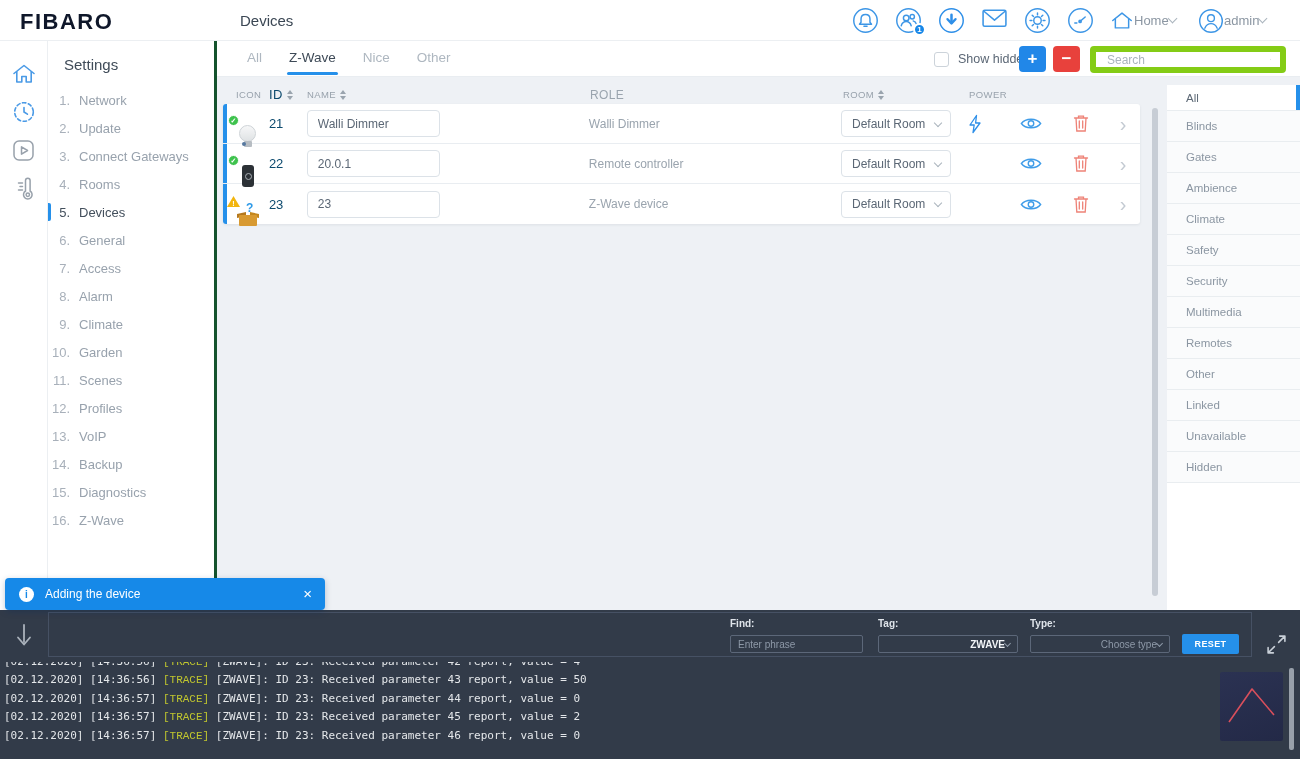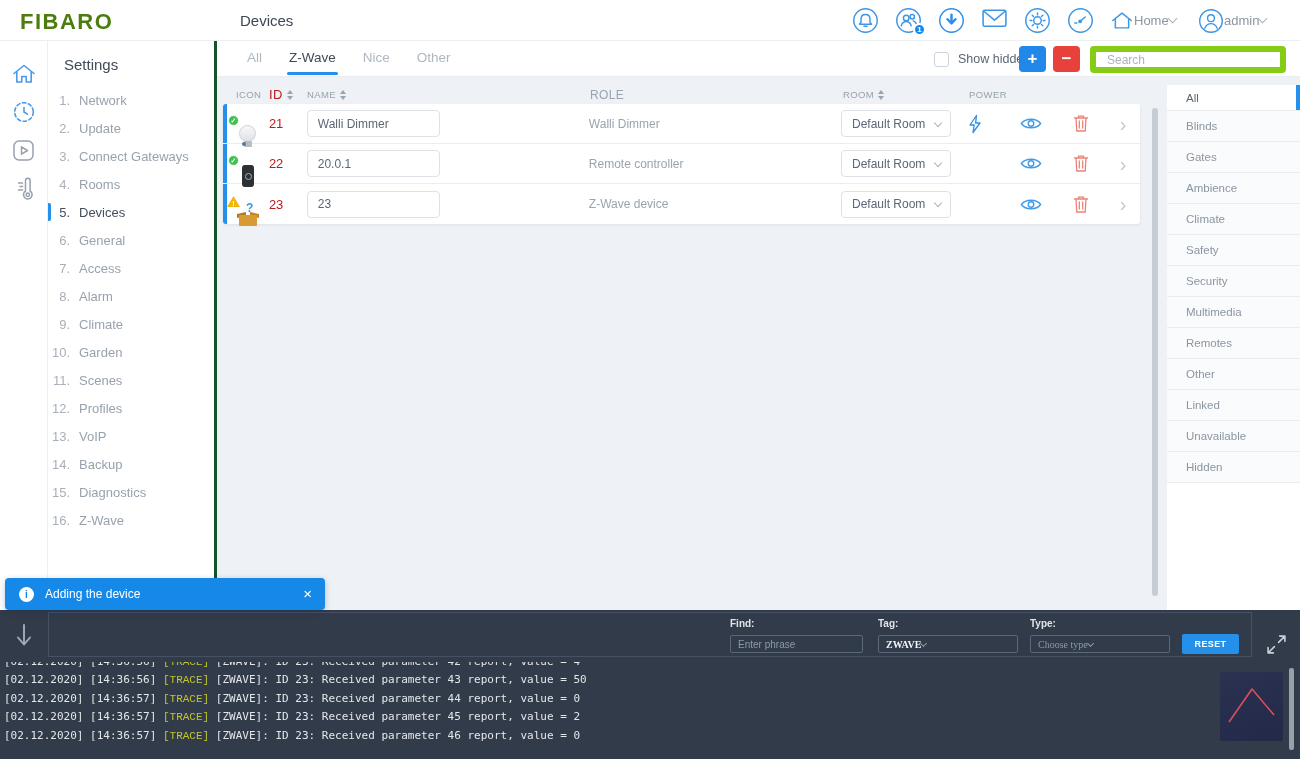--- a/index.html
+++ b/index.html
@@ -5,21 +5,21 @@
   * { box-sizing: border-box; margin: 0; padding: 0; }
   html,body { width:1300px; height:759px; }
   body { position:relative; overflow:hidden; background:#fff;
          font-family:"Liberation Sans", sans-serif; color:#3b4754; }
   svg { display:block; }
 
   
   .topbar { position:absolute; left:0; top:0; width:1300px; height:41px; background:#fff;
             border-bottom:1px solid #eceff2; z-index:5; }
   .logo { position:absolute; left:20px; top:9px; font-size:22px; font-weight:800;
-          letter-spacing:1.5px; color:#4d7c0f; }
+          letter-spacing:1.5px; color:#0f172a; }
   .page-title { position:absolute; left:240px; top:12px; font-size:15px; color:#3b4754; }
   .hicons { position:absolute; left:852px; top:0; height:41px; display:flex; align-items:center; gap:16px; }
   .hic-wrap { position:relative; width:27px; height:27px; cursor:pointer; }
   .hbadge { position:absolute; right:-4px; bottom:-2px; width:13px; height:13px; border-radius:50%;
             background:#1787e8; border:2px solid #fff; color:#fff; font-size:8px; line-height:10px;
             text-align:center; font-weight:bold; }
   .selector { position:absolute; top:0; height:41px; display:flex; align-items:center; cursor:pointer; }
   .sel-home { left:1110px; } .sel-user { left:1198px; }
   .sel-label { font-size:13px; color:#8b96a2; }
   .chev { width:7px; height:7px; border-right:1.5px solid #aab4bd; border-bottom:1.5px solid #aab4bd;
@@ -73,21 +73,21 @@
   .th { display:flex; align-items:center; gap:4px; }
   .sort { display:inline-flex; flex-direction:column; gap:2px; }
   .sort i { width:0; height:0; border-left:3px solid transparent; border-right:3px solid transparent; }
   .sort .up { border-bottom:4px solid #9aa4ae; } .sort .dn { border-top:4px solid #9aa4ae; }
   .tbody { background:#fff; border-radius:3px; box-shadow:0 1px 3px rgba(30,40,50,.08); }
   .trow { position:relative; height:40px; display:flex; align-items:center; border-bottom:1px solid #e9edf1; }
   .trow:last-child { border-bottom:none; }
   .accent { position:absolute; left:0; top:0; width:4px; height:100%; background:#2590ea; }
   .trow:first-child .accent { border-radius:3px 0 0 0; }
   .trow:last-child .accent { border-radius:0 0 0 3px; }
-  .c-icon { width:46px; padding-left:13px; } .c-id { width:38px; font-size:13px; color:#b91c1c; }
+  .c-icon { width:46px; padding-left:13px; } .c-id { width:38px; font-size:13px; color:#0c4a6e; }
   .c-name { width:283px; } .c-role { width:253px; font-size:12px; color:#9aa4ae; }
   .c-room { width:126px; } .c-power { width:40px; display:flex; justify-content:flex-start; }
   .c-act { width:50px; display:flex; justify-content:center; }
   .c-more { width:34px; text-align:center; }
   .name-input { width:133px; height:27px; border:1px solid #dce2e8; border-radius:4px; padding:0 10px;
                 font-size:12px; color:#5b6775; font-family:inherit; outline:none; }
   .room-select { width:110px; height:27px; border:1px solid #dce2e8; border-radius:4px; background:#fff;
                  display:flex; align-items:center; justify-content:space-between; padding:0 9px 0 10px;
                  font-size:12px; color:#5b6775; cursor:pointer; }
   .room-select .chev { width:6px; height:6px; margin-top:-2px; }
@@ -136,21 +136,21 @@
   .fgroup { position:absolute; top:8px; }
   .flabel { font-size:10px; font-weight:bold; color:#dfe4ea; margin-bottom:6px; }
   .f-find { left:730px; } .f-tag { left:878px; } .f-type { left:1030px; }
   .finput { width:133px; height:18px; border:1px solid #5c6779; border-radius:2px; background:transparent;
             display:flex; align-items:center; }
   .finput input { flex:1; border:none; outline:none; background:transparent; font-size:10px; color:#cdd4dc;
                   padding:0 4px 0 7px; font-family:inherit; }
   .finput input::placeholder { color:#8e99a8; }
   .finput svg { margin-right:5px; }
   .fselect { width:140px; height:18px; border:1px solid #5c6779; border-radius:2px; display:flex;
-             align-items:center; justify-content:flex-start; padding:0 7px; cursor:pointer;font-family:Liberation Serif, serif; }
+             align-items:center; justify-content:flex-end; padding:0 7px; cursor:pointer; }
   .fselect .chev { width:5px; height:5px; border-color:#8e99a8; margin-top:-2px; }
   .fsel-value { font-size:10px; font-weight:bold; color:#f2f5f8; }
   .fsel-placeholder { font-size:10px; color:#8e99a8; font-weight:normal; }
   .reset-btn { position:absolute; left:1182px; top:24px; width:57px; height:20px; background:#2590ea;
                border:none; border-radius:2px; color:#fff; font-size:9px; font-weight:bold;
                letter-spacing:.4px; cursor:pointer; font-family:inherit; }
   .expand-icon { position:absolute; left:1266px; top:24px; cursor:pointer; }
   .log-area { position:absolute; left:0; top:52px; width:1280px; height:97px; overflow:hidden;
               font-family:"DejaVu Sans Mono", monospace; font-size:11px; color:#e4e7ea; padding-left:4px; }
   .log-line { line-height:18.4px; white-space:pre; }

